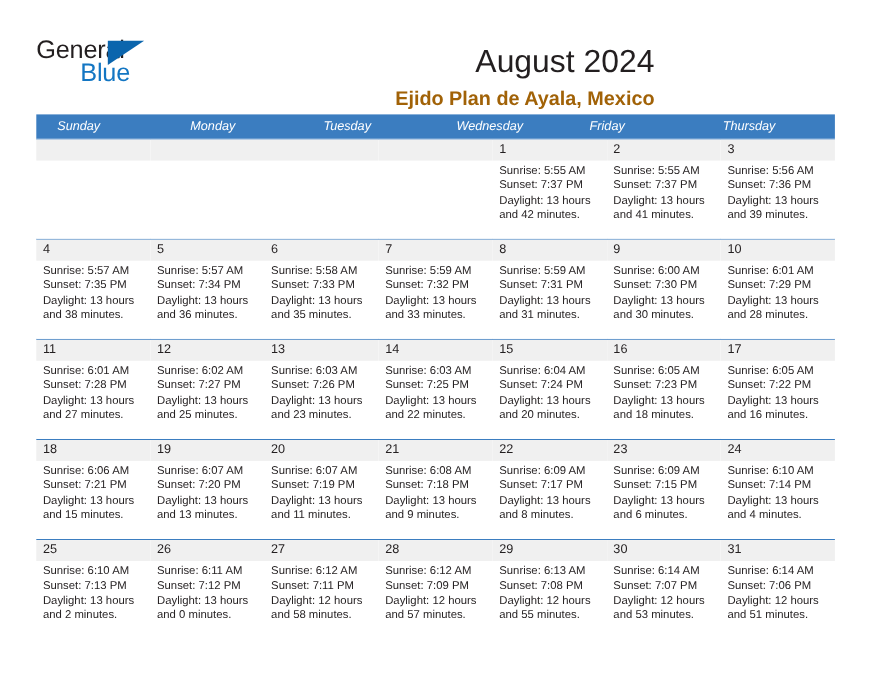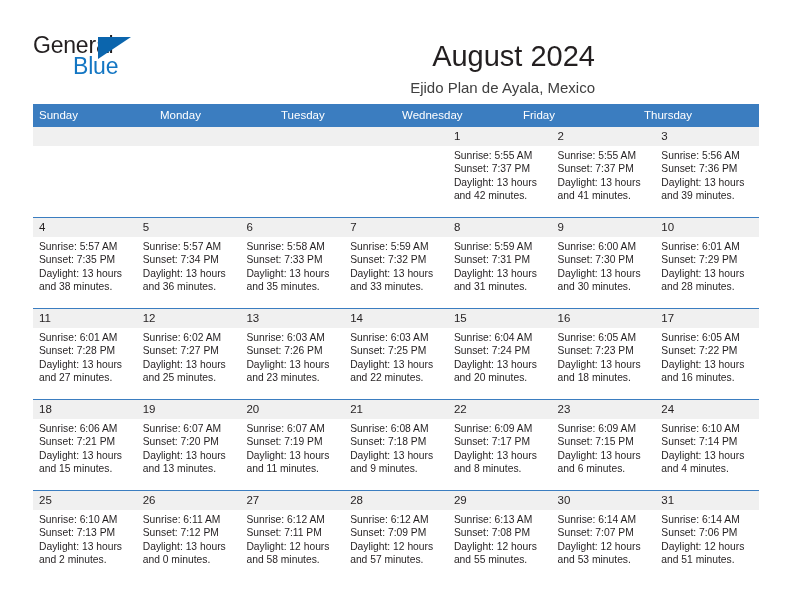--- a/index.html
+++ b/index.html
@@ -73,23 +73,23 @@
   .cal-title {
     font-size: 29px;
     font-weight: normal;
     color: #231f20;
     line-height: 1.15;
     white-space: nowrap;
     margin-top: 12px;
   }
   .cal-subtitle {
     margin-top: 6px;
-    font-size: 15px;
-    font-weight: normal;
-    color: #404040;
+    font-size: 18px;
+    font-weight: bold;
+    color: #a16207;
     line-height: 1.2;
     white-space: nowrap;
   }
 
   
   .calendar {
     position: absolute;
     left: 33px;
     top: 104px;
     width: 726px;
@@ -98,22 +98,23 @@
     display: flex;
     background: #3b7dc0;
     height: 22px;
   }
   .weekday {
     flex: 1 1 0;
     min-width: 0;
     color: #ffffff;
     font-size: 11.5px;
     line-height: 22px;
-    padding-left: 6px;
+    padding-left: 19px;
     box-sizing: border-box;
+    font-style: italic;
   }
 
   .week-row {
     display: flex;
     height: 90px;
     border-top: 1px solid #3b7dc0;
   }
   .week-row:first-of-type {
     border-top: none;
   }

